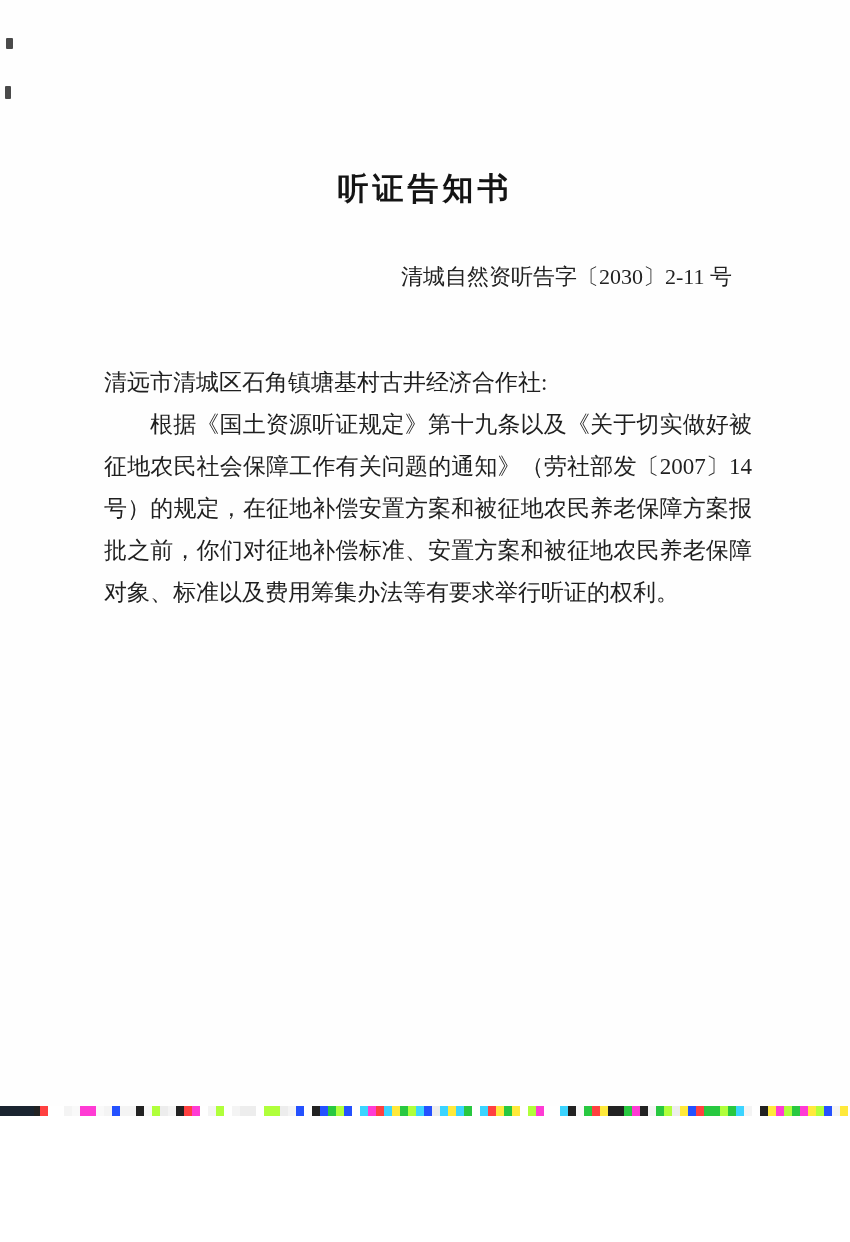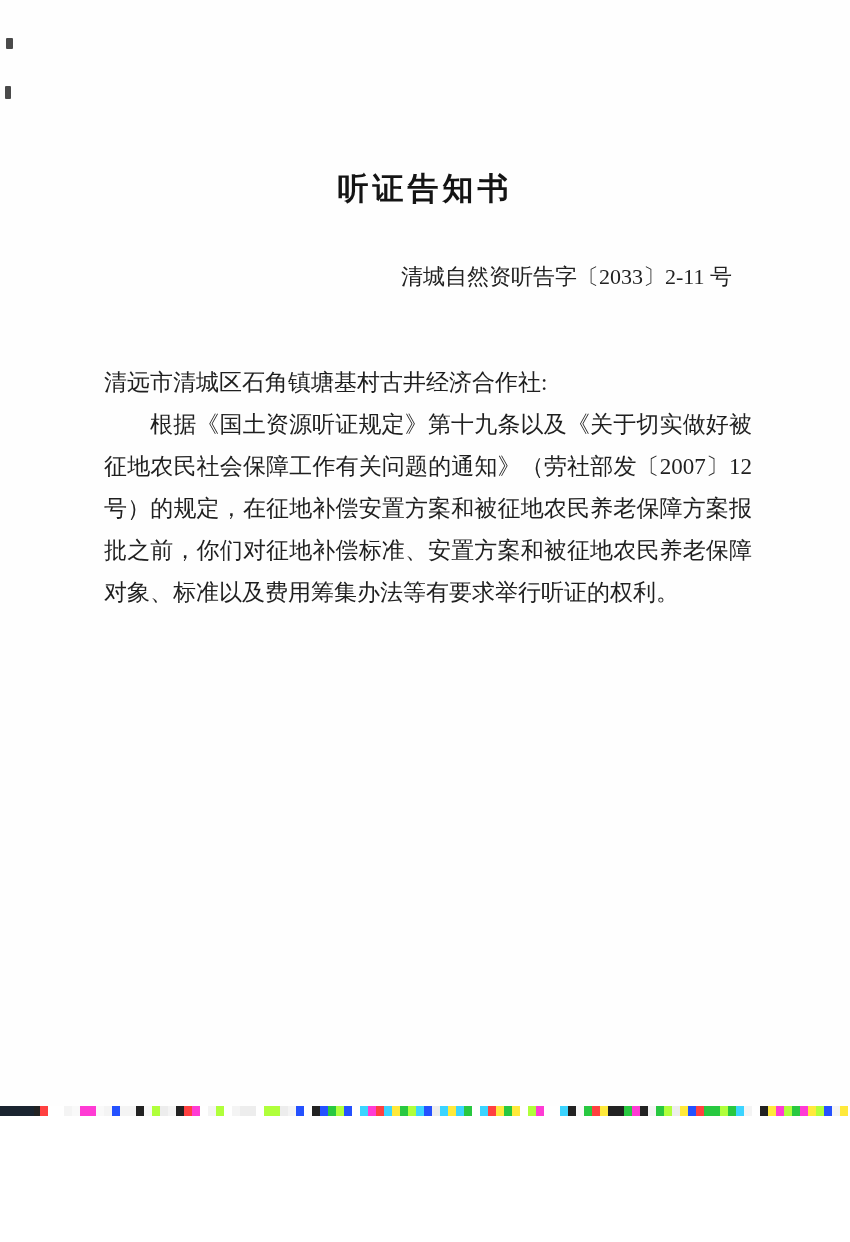--- a/index.html
+++ b/index.html
@@ -87,25 +87,25 @@
     background: #1a2430;
   }
 </style>
 </head>
 <body>
 
 <div class="page">
 
   <h1 class="title">听证告知书</h1>
 
-  <div class="doc-number">清城自然资听告字〔2033〕2-11 号</div>
+  <div class="doc-number">清城自然资听告字〔2030〕2-11 号</div>
 
   <div class="content">
     <p class="recipient">清远市清城区石角镇塘基村古井经济合作社:</p>
-    <p>根据《国土资源听证规定》第十九条以及《关于切实做好被征地农民社会保障工作有关问题的通知》（劳社部发〔2007〕12 号）的规定，在征地补偿安置方案和被征地农民养老保障方案报批之前，你们对征地补偿标准、安置方案和被征地农民养老保障对象、标准以及费用筹集办法等有要求举行听证的权利。</p>
+    <p>根据《国土资源听证规定》第十九条以及《关于切实做好被征地农民社会保障工作有关问题的通知》（劳社部发〔2007〕14 号）的规定，在征地补偿安置方案和被征地农民养老保障方案报批之前，你们对征地补偿标准、安置方案和被征地农民养老保障对象、标准以及费用筹集办法等有要求举行听证的权利。</p>
   </div>
 
   <div class="speck speck-1"></div>
   <div class="speck speck-2"></div>
 
   <div class="noise-strip" id="noise-strip">
       <div class="noise-cell" style="background: rgb(59, 212, 255);"></div>
       <div class="noise-cell" style="background: rgb(40, 200, 64);"></div>
       <div class="noise-cell" style="background: rgb(59, 212, 255);"></div>
       <div class="noise-cell" style="background: rgb(249, 249, 249);"></div>

